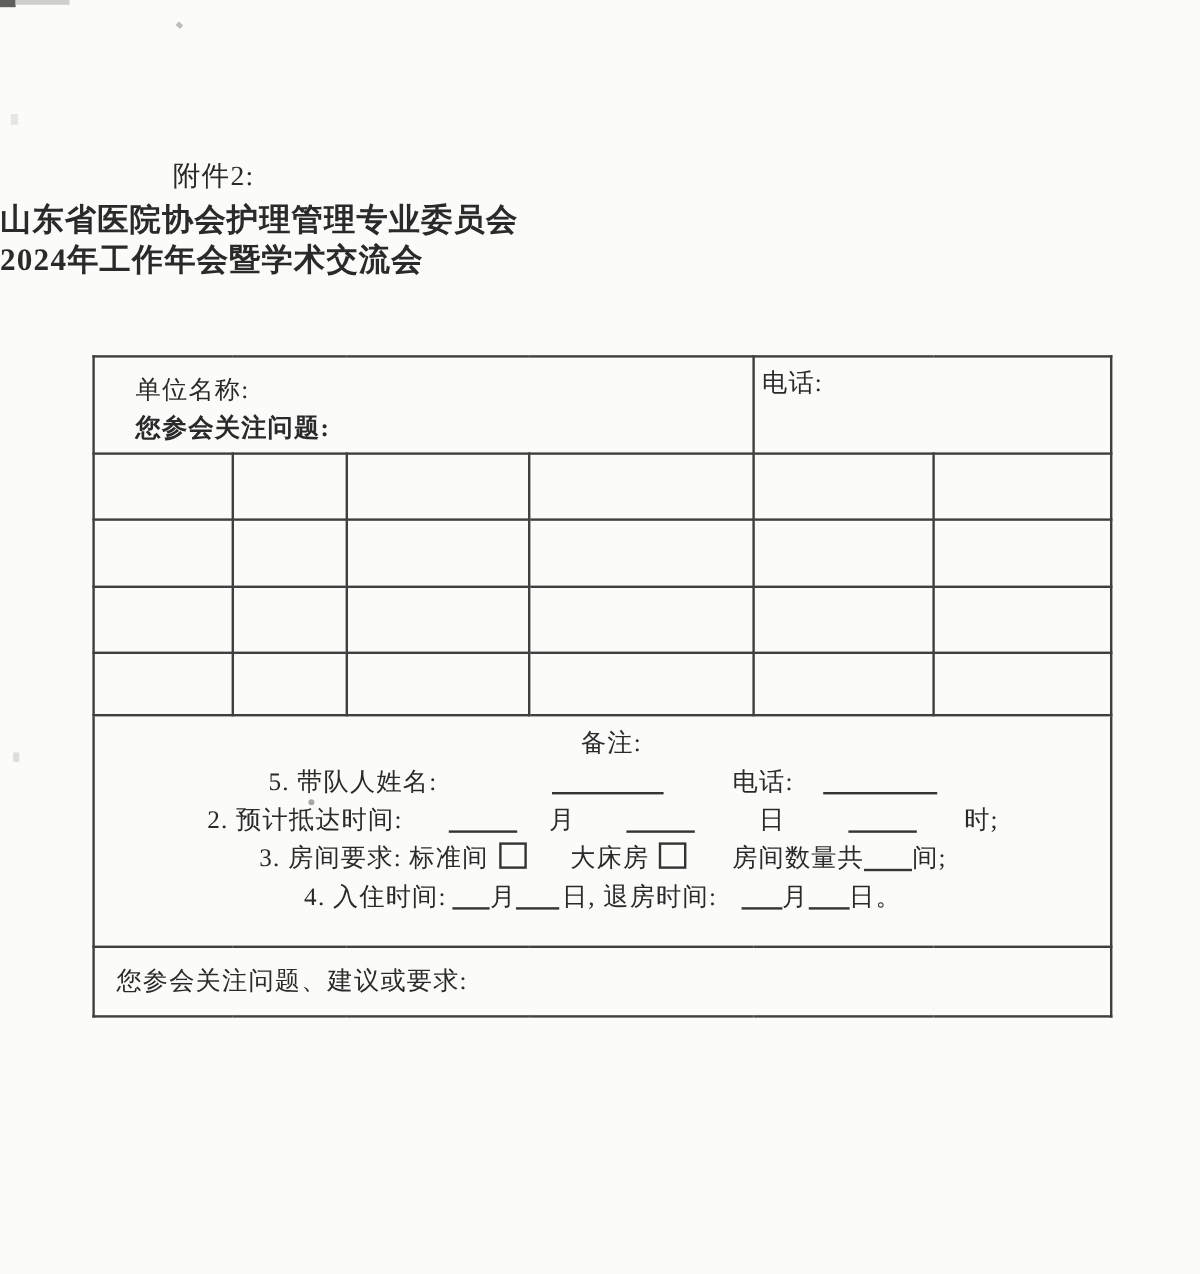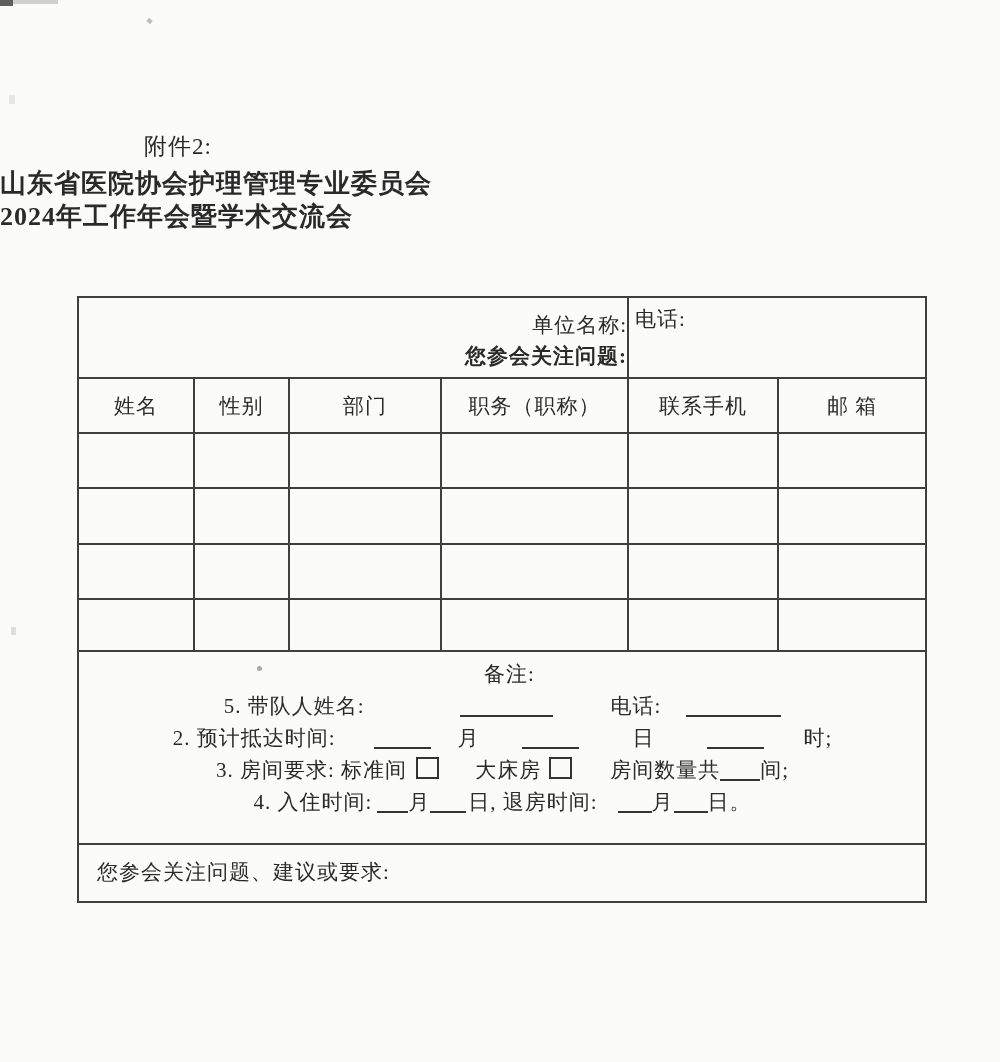--- a/index.html
+++ b/index.html
@@ -37,21 +37,21 @@
   }
   tr.row-unit   { height:81px; }
   tr.row-head   { height:55px; }
   tr.row-empty1 { height:55px; }
   tr.row-empty2 { height:56px; }
   tr.row-empty3 { height:55px; }
   tr.row-empty4 { height:52px; }
   tr.row-notes  { height:193px; }
   tr.row-feedback { height:58px; }
 
-  td.cell-unit { vertical-align:top; padding:12px 0 0 34px; line-height:31px;text-align:right; }
+  td.cell-unit { vertical-align:top; padding:12px 0 0 34px; line-height:31px; }
   td.cell-unit .taxpayer { font-weight:bold; }
   td.cell-phone { vertical-align:top; padding:7px 0 0 6px; }
   td.cell-head { text-align:center; vertical-align:middle; }
 
   td.cell-notes { vertical-align:top; padding:6px 4px 0 5px; line-height:32px;text-align:center; }
   .notes-heading { padding-left:14px; }
   .note-line { white-space:nowrap; }
 
   td.cell-feedback { vertical-align:top; padding:13px 0 0 18px; }
 
@@ -127,28 +127,20 @@
         <tr class="row-unit">
       <td colspan="4" class="cell-unit">
         <div>单位名称:</div>
         <div class="taxpayer">您参会关注问题:</div>
       </td>
       <td colspan="2" class="cell-phone">
         <span>电话:</span>
       </td>
     </tr>
 
-    <tr class="row-head">
-      <td class="cell-head">姓名</td>
-      <td class="cell-head">性别</td>
-      <td class="cell-head">部门</td>
-      <td class="cell-head">职务（职称）</td>
-      <td class="cell-head">联系手机</td>
-      <td class="cell-head">邮 箱</td>
-    </tr>
 
     <tr class="row-empty1">
       <td></td>
           <td></td>
       <td></td>
           <td></td>
       <td></td>
           <td></td>
     </tr>
     <tr class="row-empty2">

